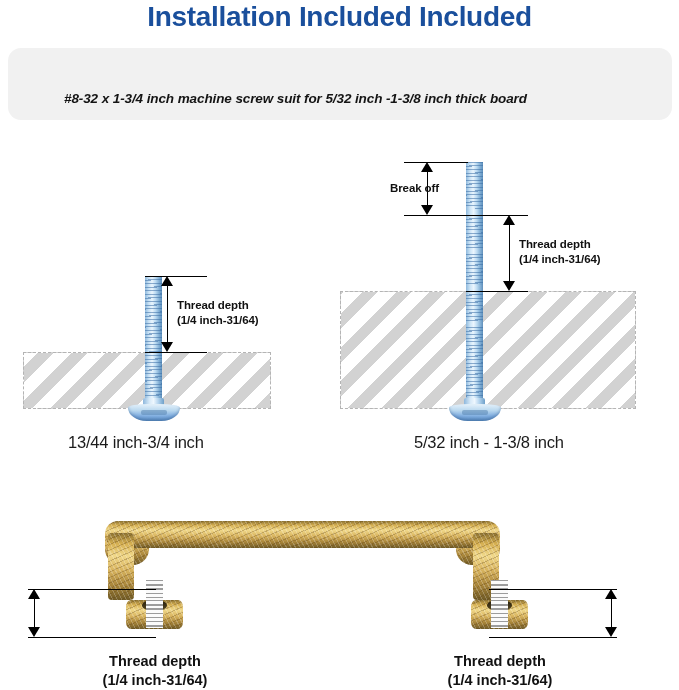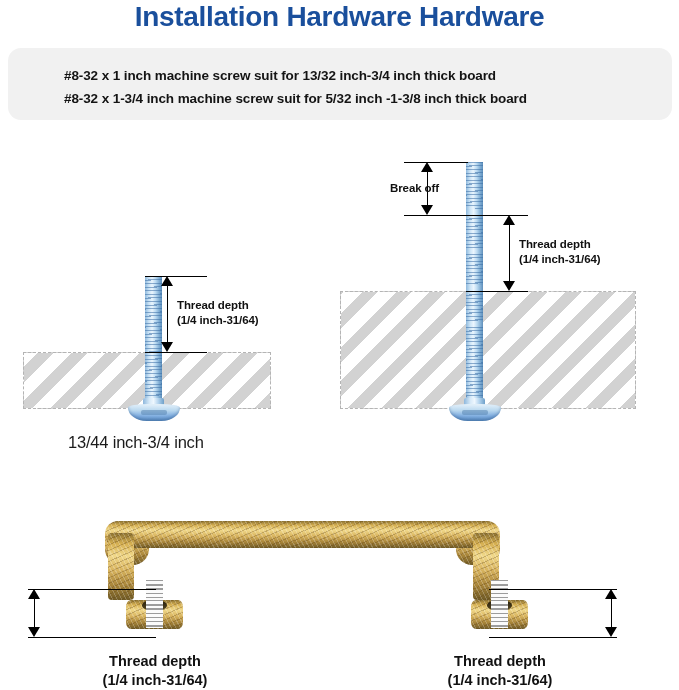--- a/index.html
+++ b/index.html
@@ -44,21 +44,21 @@
   .spec-line {
     position: absolute;
     left: 56px;
     font-size: 13.5px;
     font-weight: bold;
     color: #141414;
     white-space: nowrap;
     letter-spacing: -0.1px;
   }
   #spec-line-1 { top: 20px; }
-  #spec-line-2 { top: 43px; }
+  #spec-line-2 { top: 43px; font-style: italic; }
 
   
   #diagram-area {
     position: absolute;
     left: 0;
     top: 130px;
     width: 679px;
     height: 345px;
   }
 
@@ -251,24 +251,23 @@
     font-weight: bold;
     color: #111;
     line-height: 19px;
     text-align: center;
     white-space: nowrap;
   }
 </style>
 </head>
 <body>
 
-<div id="page-title">Installation Hardware Hardware</div>
+<div id="page-title">Installation Included Included</div>
 
 <div id="spec-box">
-  <div id="spec-line-1" class="spec-line">#8-32 x 1 inch machine screw suit for  13/32 inch-3/4 inch thick board</div>
   <div id="spec-line-2" class="spec-line">#8-32 x 1-3/4 inch machine screw suit for 5/32 inch -1-3/8 inch thick board</div>
 </div>
 
 <div id="diagram-area">
 
   <div id="board-left" class="board"></div>
 
   <div class="screw">
     <div class="shaft" style="left:145px; top:146px; height:136px;"></div>
     <div class="head-collar" style="left:143px; top:268px;"></div>
@@ -318,20 +317,21 @@
   <div class="dim-tick" style="left:466px; top:85px; width:62px;"></div>
   <div class="dim-tick" style="left:466px; top:161px; width:62px;"></div>
   <div class="dim-vline" style="left:509px; top:87px; height:72px;"></div>
   <div class="arrow-up" style="left:503px; top:85px;"></div>
   <div class="arrow-down" style="left:503px; top:151px;"></div>
   <div class="dim-label" style="left:519px; top:107px;">
     <div>Thread depth</div>
     <div>(1/4 inch-31/64)</div>
   </div>
 
+  <div class="caption" style="left:414px; top:303px;">5/32 inch - 1-3/8 inch</div>
 </div>
 
 <div id="handle-area">
 
   <div id="handle-corner-left" class="handle-corner brass"></div>
   <div id="handle-corner-right" class="handle-corner brass"></div>
   <div id="handle-bar" class="brass"></div>
   <div id="handle-leg-left" class="handle-leg brass"></div>
   <div id="handle-leg-right" class="handle-leg brass"></div>
 

